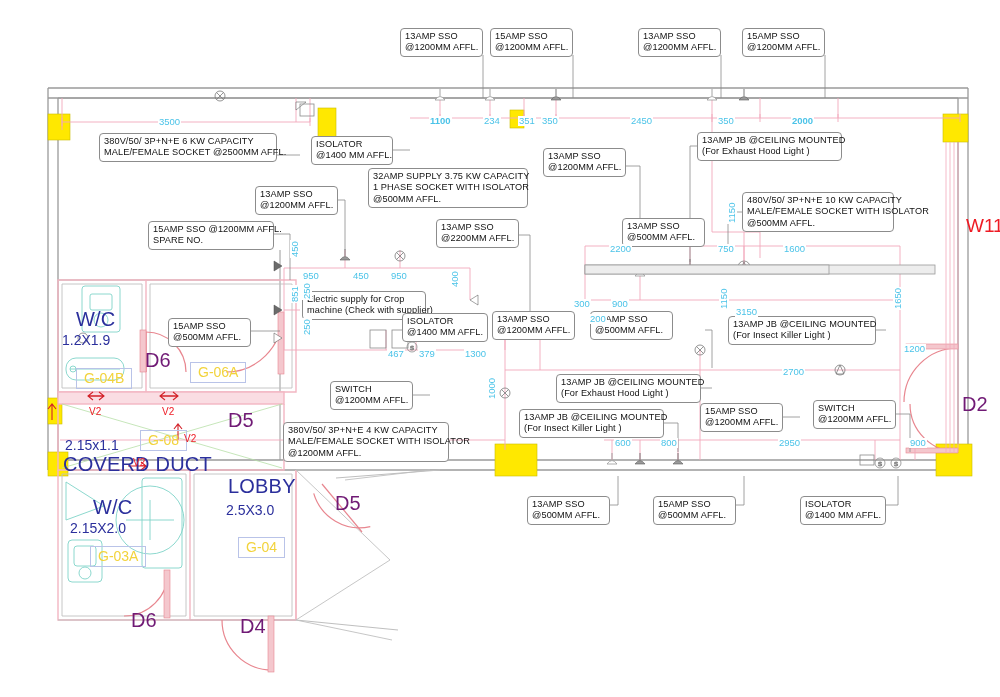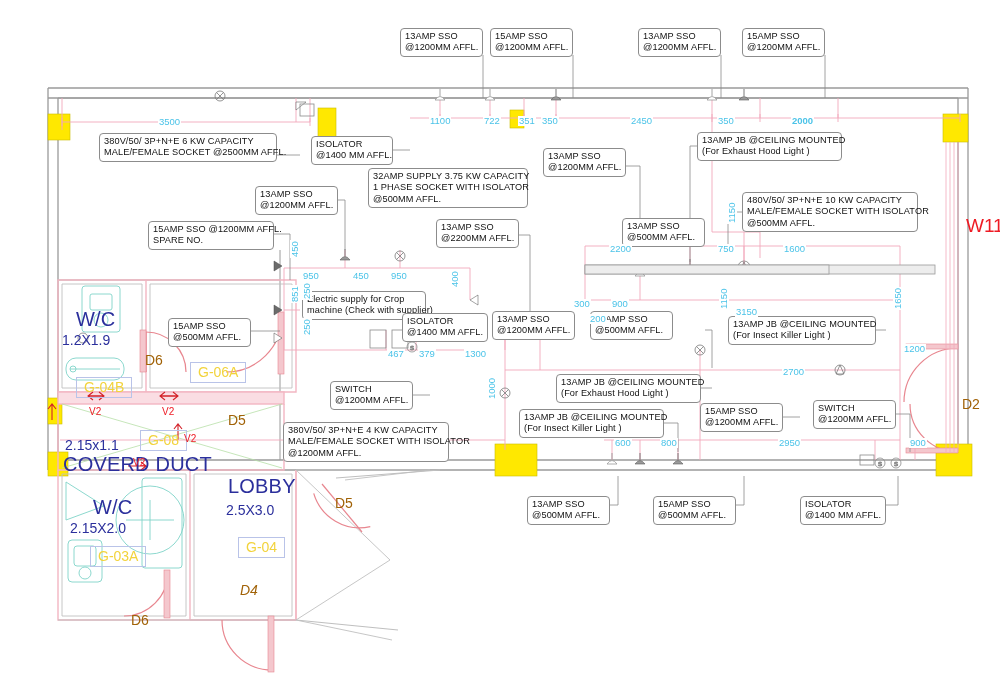--- a/index.html
+++ b/index.html
@@ -53,22 +53,22 @@
     color:#f2d33c;
     font-size:14px;
     line-height:15px;
     border:1px solid #b9c3e8;
     padding:2px 7px;
     white-space:pre;
     background:transparent;
   }
   .doorlbl{
     position:absolute;
-    color:#a16207;
-    font-size:14px;
+    color:#701a75;
+    font-size:20px;
     line-height:19px;
     white-space:pre;
   }
   .winlbl{
     position:absolute;
     color:#ee1b24;
     font-size:19px;
     line-height:20px;
     white-space:pre;
   }
@@ -381,21 +381,21 @@
   <div id="callout-layer">
       <div class="callout" style="left: 400px; top: 28px; width: 83px;"><span>13AMP SSO</span><span>@1200MM AFFL.</span></div>
       <div class="callout" style="left: 490px; top: 28px; width: 83px;"><span>15AMP SSO</span><span>@1200MM AFFL.</span></div>
       <div class="callout" style="left: 638px; top: 28px; width: 83px;"><span>13AMP SSO</span><span>@1200MM AFFL.</span></div>
       <div class="callout" style="left: 742px; top: 28px; width: 83px;"><span>15AMP SSO</span><span>@1200MM AFFL.</span></div>
       <div class="callout" style="left: 99px; top: 133px; width: 178px;"><span>380V/50/ 3P+N+E 6 KW CAPACITY</span><span>MALE/FEMALE SOCKET @2500MM AFFL.</span></div>
       <div class="callout" style="left: 311px; top: 136px; width: 82px;"><span>ISOLATOR</span><span>@1400 MM AFFL.</span></div>
       <div class="callout" style="left: 368px; top: 168px; width: 160px;"><span>32AMP SUPPLY 3.75 KW CAPACITY</span><span>1 PHASE SOCKET WITH ISOLATOR</span><span>@500MM AFFL.</span></div>
       <div class="callout" style="left: 543px; top: 148px; width: 83px;"><span>13AMP SSO</span><span>@1200MM AFFL.</span></div>
       <div class="callout" style="left: 697px; top: 132px; width: 145px;"><span>13AMP JB @CEILING MOUNTED</span><span>(For Exhaust Hood Light )</span></div>
-      <div class="callout" style="left: 742px; top: 192px; width: 176px;"><span>480V/50/ 3P+N+E 10 KW CAPACITY</span><span>MALE/FEMALE SOCKET WITH ISOLATOR</span><span>@500MM AFFL.</span></div>
+      <div class="callout" style="left: 742px; top: 192px; width: 152px;"><span>480V/50/ 3P+N+E 10 KW CAPACITY</span><span>MALE/FEMALE SOCKET WITH ISOLATOR</span><span>@500MM AFFL.</span></div>
       <div class="callout" style="left: 255px; top: 186px; width: 83px;"><span>13AMP SSO</span><span>@1200MM AFFL.</span></div>
       <div class="callout" style="left: 148px; top: 221px; width: 126px;"><span>15AMP SSO @1200MM AFFL.</span><span>SPARE NO.</span></div>
       <div class="callout" style="left: 436px; top: 219px; width: 83px;"><span>13AMP SSO</span><span>@2200MM AFFL.</span></div>
       <div class="callout" style="left: 622px; top: 218px; width: 83px;"><span>13AMP SSO</span><span>@500MM AFFL.</span></div>
       <div class="callout" style="left: 302px; top: 291px; width: 124px;"><span>Electric supply for Crop</span><span>machine (Check with supplier)</span></div>
       <div class="callout" style="left: 168px; top: 318px; width: 83px;"><span>15AMP SSO</span><span>@500MM AFFL.</span></div>
       <div class="callout" style="left: 402px; top: 313px; width: 86px;"><span>ISOLATOR</span><span>@1400 MM AFFL.</span></div>
       <div class="callout" style="left: 492px; top: 311px; width: 83px;"><span>13AMP SSO</span><span>@1200MM AFFL.</span></div>
       <div class="callout" style="left: 590px; top: 311px; width: 83px;"><span>13AMP SSO</span><span>@500MM AFFL.</span></div>
       <div class="callout" style="left: 728px; top: 316px; width: 148px;"><span>13AMP JB @CEILING MOUNTED</span><span>(For Insect Killer Light )</span></div>
@@ -405,49 +405,49 @@
       <div class="callout" style="left: 700px; top: 403px; width: 83px;"><span>15AMP SSO</span><span>@1200MM AFFL.</span></div>
       <div class="callout" style="left: 813px; top: 400px; width: 83px;"><span>SWITCH</span><span>@1200MM AFFL.</span></div>
       <div class="callout" style="left: 283px; top: 422px; width: 166px;"><span>380V/50/ 3P+N+E 4 KW CAPACITY</span><span>MALE/FEMALE SOCKET WITH ISOLATOR</span><span>@1200MM AFFL.</span></div>
       <div class="callout" style="left: 527px; top: 496px; width: 83px;"><span>13AMP SSO</span><span>@500MM AFFL.</span></div>
       <div class="callout" style="left: 653px; top: 496px; width: 83px;"><span>15AMP SSO</span><span>@500MM AFFL.</span></div>
       <div class="callout" style="left: 800px; top: 496px; width: 86px;"><span>ISOLATOR</span><span>@1400 MM AFFL.</span></div>
     </div>
   <div id="room-layer">
       <div class="roomname" style="left: 76px; top: 309px;">W/C</div>
       <div class="roomdim" style="left: 62px; top: 330px;">1.2X1.9</div>
-      <div class="roomtag" style="left: 76px; top: 377px;">G-04B</div>
+      <div class="roomtag" style="left: 76px; top: 368px;">G-04B</div>
       <div class="roomname" style="left: 63px; top: 418px; margin-top: 36px;">COVERD DUCT</div>
       <div class="roomdim" style="left: 65px; top: 435px;">2.15x1.1</div>
       <div class="roomtag" style="left: 140px; top: 430px;">G-08</div>
       <div class="roomname" style="left: 93px; top: 497px;">W/C</div>
       <div class="roomdim" style="left: 70px; top: 518px;">2.15X2.0</div>
       <div class="roomtag" style="left: 90px; top: 546px;">G-03A</div>
       <div class="roomname" style="left: 228px; top: 476px;">LOBBY</div>
       <div class="roomdim" style="left: 226px; top: 500px;">2.5X3.0</div>
       <div class="roomtag" style="left: 238px; top: 537px;">G-04</div>
       <div class="roomtag" style="left: 190px; top: 362px;">G-06A</div>
     </div>
   <div id="door-layer">
       <div class="doorlbl" style="left: 145px; top: 351px;">D6</div>
       <div class="doorlbl" style="left: 228px; top: 411px;">D5</div>
       <div class="doorlbl" style="left: 335px; top: 494px;">D5</div>
       <div class="doorlbl" style="left: 131px; top: 611px;">D6</div>
-      <div class="doorlbl" style="left: 240px; top: 581px; font-style: italic;">D4</div>
+      <div class="doorlbl" style="left: 240px; top: 617px;">D4</div>
       <div class="doorlbl" style="left: 962px; top: 395px;">D2</div>
       <div class="winlbl" style="left: 966px; top: 216px;">W11</div>
       <div class="vlbl" style="left: 89px; top: 406px;">V2</div>
       <div class="vlbl" style="left: 162px; top: 406px;">V2</div>
       <div class="vlbl" style="left: 184px; top: 433px;">V2</div>
       <div class="vlbl" style="left: 133px; top: 457px;">V2</div>
     </div>
   <div id="dim-layer">
       <div class="dim" style="left: 158px; top: 117px;">3500</div>
-      <div class="dim" style="left: 429px; top: 116px;">1100</div>
-      <div class="dim" style="left: 483px; top: 116px;">722</div>
+      <div class="dim" style="left: 429px; top: 116px; font-weight: bold;">1100</div>
+      <div class="dim" style="left: 483px; top: 116px;">234</div>
       <div class="dim" style="left: 518px; top: 116px;">351</div>
       <div class="dim" style="left: 541px; top: 116px;">350</div>
       <div class="dim" style="left: 630px; top: 116px;">2450</div>
       <div class="dim" style="left: 717px; top: 116px;">350</div>
       <div class="dim" style="left: 791px; top: 116px; font-weight: bold;">2000</div>
       <div class="dim vert" style="left: 727px; top: 224px; transform: rotate(-90deg);">1150</div>
       <div class="dim" style="left: 609px; top: 244px;">2200</div>
       <div class="dim" style="left: 717px; top: 244px;">750</div>
       <div class="dim" style="left: 783px; top: 244px;">1600</div>
       <div class="dim" style="left: 611px; top: 299px;">900</div>

